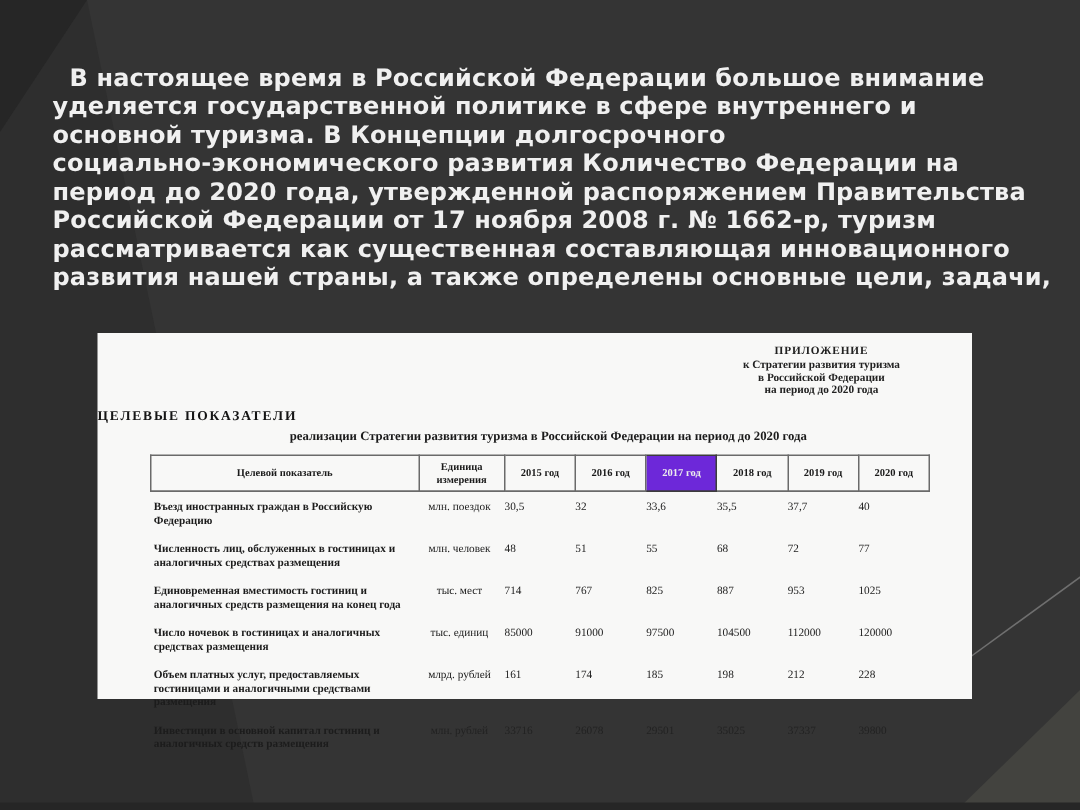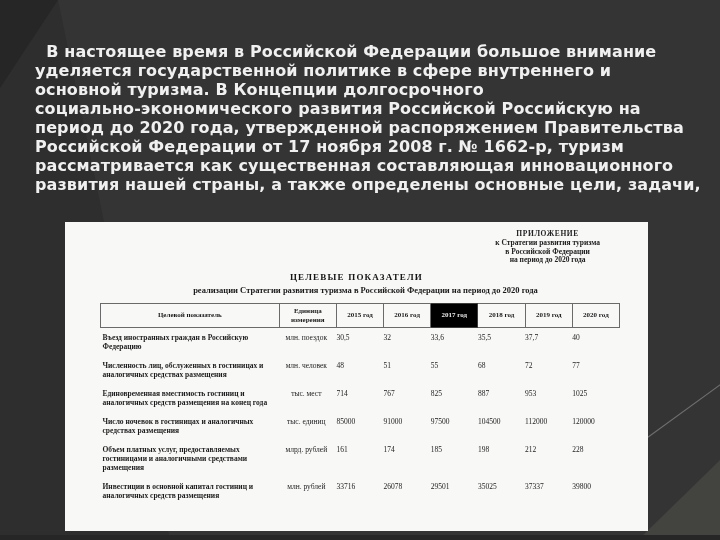--- a/index.html
+++ b/index.html
@@ -23,58 +23,58 @@
   .slide-par{
     position:absolute;left:35px;top:42px;width:648px;
     color:#f0f0f0;font-weight:bold;font-size:16px;line-height:19px;
     font-family:"DejaVu Sans","Liberation Sans",sans-serif;
     letter-spacing:0.1px;
   }
   .pline{white-space:pre;}
 
   
   .doc{
-    position:absolute;left:65px;top:222px;width:583px;height:309px;
+    position:absolute;left:65px;top:222px;width:583px;height:244px;
     background:#f8f8f7;color:#1e1e1e;
     font-family:"Liberation Serif","DejaVu Serif",serif;
     box-sizing:border-box;padding:8px 0 0 0;
   }
   .appendix{width:max-content;margin:0 48px 0 auto;text-align:center;
     font-size:7.5px;line-height:8.8px;font-weight:bold;color:#222;}
   .appendix .ap-first{letter-spacing:0.6px;}
-  .doc-title{margin-top:7px;text-align:center;
+  .doc-title{margin-top:7px;
     font-size:9px;font-weight:bold;letter-spacing:1.2px;color:#151515;}
   .doc-subtitle{margin-top:3px;text-align:center;padding-left:18px;
     font-size:8.5px;font-weight:bold;color:#1a1a1a;}
 
   table.tbl{margin:8px 0 0 35px;width:520px;border-collapse:collapse;table-layout:fixed;
     font-size:7.5px;line-height:9px;color:#222;}
   .tbl col.c0{width:178px;} .tbl col.c1{width:57px;} .tbl col.cy{width:47px;}
   .tbl th{border:1px solid #6a6a6a;font-weight:bold;font-size:7px;line-height:8.5px;
     padding:3px 2px;text-align:center;vertical-align:middle;color:#1a1a1a;}
-  .tbl th.hl{background:#000000;color:#ececec;border-color:#3c3c3c;margin-left:20px;}
+  .tbl th.hl{background:#6d28d9;color:#ececec;border-color:#3c3c3c;margin-left:20px;}
   .tbl td{padding:5px 3px 5px 0;vertical-align:top;}
   .tbl td.c-name{font-weight:bold;padding-left:2px;text-align:left;color:#1c1c1c;}
   .tbl td.c-unit{text-align:center;}
   .tbl td.c-val{text-align:left;}
 </style>
 </head>
 <body>
 
 <div class="deco-band"></div>
 <div class="deco-corner"></div>
 <div class="deco-br"></div>
 <div class="deco-line"></div>
 <div class="bottom-strip"></div>
 
 <div class="slide-par">
   <div class="pline">  В настоящее время в Российской Федерации большое внимание</div>
   <div class="pline">уделяется государственной политике в сфере внутреннего и</div>
   <div class="pline">основной туризма. В Концепции долгосрочного</div>
-  <div class="pline">социально-экономического развития Российской Российскую на</div>
+  <div class="pline">социально-экономического развития Количество Федерации на</div>
   <div class="pline">период до 2020 года, утвержденной распоряжением Правительства</div>
   <div class="pline">Российской Федерации от 17 ноября 2008 г. № 1662-р, туризм</div>
   <div class="pline">рассматривается как существенная составляющая инновационного</div>
   <div class="pline">развития нашей страны, а также определены основные цели, задачи,</div>
 </div>
 
 <div class="doc">
 
   <div class="appendix">
     <div class="ap-first">ПРИЛОЖЕНИЕ</div>

